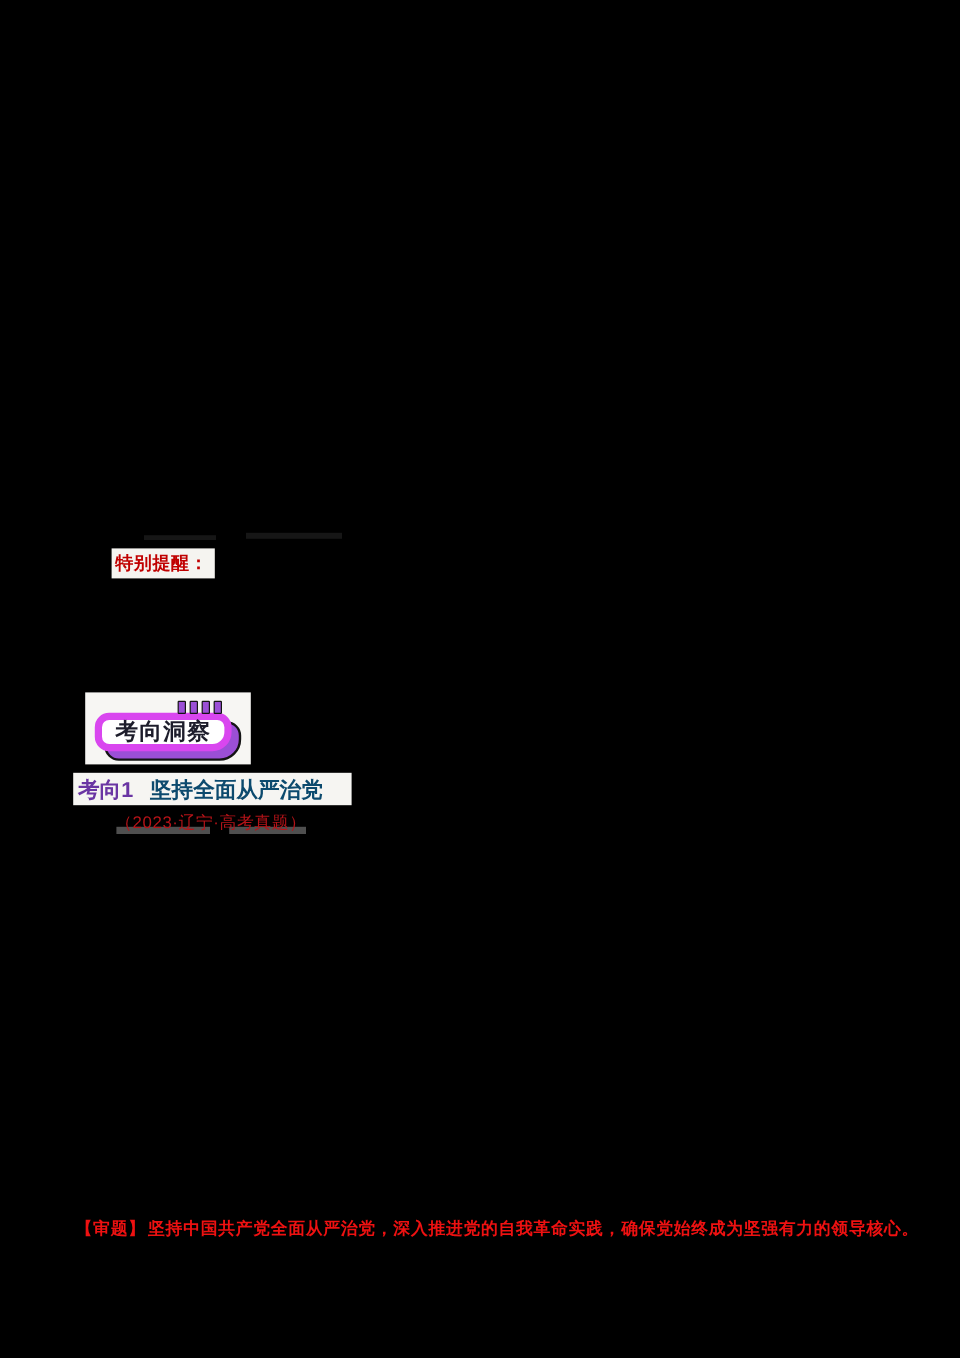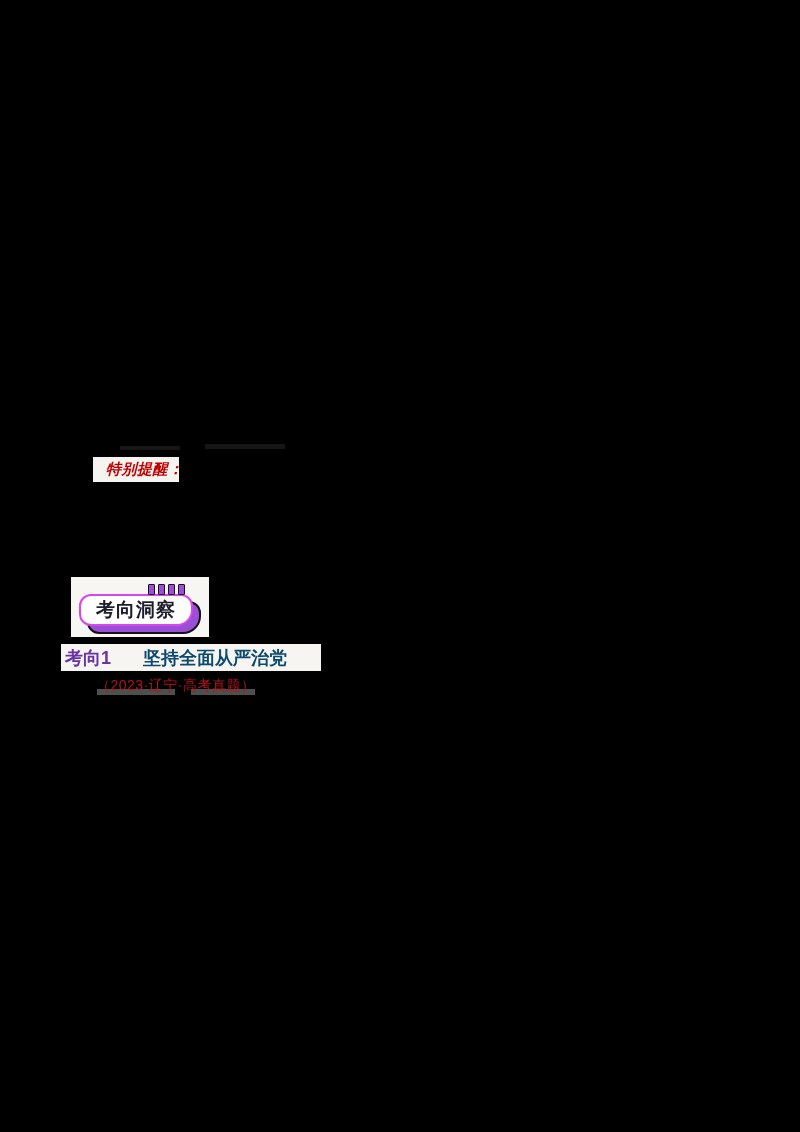--- a/index.html
+++ b/index.html
@@ -18,21 +18,21 @@
   .abs { position: absolute; }
 
   
   .artifact { background: #161616; }
 
   
   #reminder-patch {
     left: 93px; top: 457px; width: 86px; height: 25px;
     background: #f5f4f0;
     display: flex; align-items: center; justify-content: flex-start;
-    padding-left: 13px; box-sizing: border-box; font-style: italic;
+    padding-left: 3px; box-sizing: border-box;
   }
   #reminder-label {
     color: #c00000; font-weight: bold; font-size: 15px;
     letter-spacing: 0.5px; white-space: nowrap;
   }
 
   
   #badge-patch {
     left: 71px; top: 577px; width: 138px; height: 60px;
     background: #f7f6f3;
@@ -41,21 +41,21 @@
     left: 16px; top: 24px; width: 114px; height: 33px;
     background: #9b4fd6;
     border: 2px solid #141414;
     border-radius: 12px 12px 18px 12px;
     box-sizing: border-box;
     z-index: 1;
   }
   #badge-face {
     left: 8px; top: 17px; width: 114px; height: 32px;
     background: #ffffff;
-    border: 2px solid #d946ef;
+    border: 6px solid #d946ef;
     border-radius: 12px 12px 16px 12px;
     box-sizing: border-box;
     z-index: 2;
     display: flex; align-items: center; justify-content: center;
   }
   #badge-label {
     color: #1d1d2b; font-weight: bold; font-size: 19px;
     letter-spacing: 1px; white-space: nowrap;
   }
   #binder-squares {
@@ -65,26 +65,25 @@
   .binder-square {
     width: 7px; height: 11px;
     background: #9b4fd6;
     border: 1.5px solid #141414;
     box-sizing: border-box;
     border-radius: 1px;
   }
 
   
   #heading-strip {
-    left: 61px; top: 644px; width: 260px; height: 27px;
+    left: 61px; top: 644px; width: 232px; height: 27px;
     background: #f6f5f2;
     display: flex; align-items: center;
     padding-left: 4px; box-sizing: border-box;
     overflow: hidden;
-    gap: 18px;
   }
   #heading-number {
     color: #6a35a3; font-weight: bold; font-size: 18px; white-space: nowrap;
   }
   #heading-title {
     color: #0c4a6e; font-weight: bold; font-size: 18px; white-space: nowrap;
     margin-left: 14px;
   }
 
   
@@ -135,14 +134,18 @@
     <span id="heading-number">考向1</span>
     <span id="heading-title">坚持全面从严治党</span>
   </div>
 
   <div class="abs" id="source-underlay-1"></div>
   <div class="abs" id="source-underlay-2"></div>
   <div class="abs" id="source-line">
     <span>（2023·辽宁·高考真题）</span>
   </div>
 
+  <div class="abs" id="analysis-line">
+    <span id="analysis-tag">【审题】</span>
+    <span id="analysis-text">坚持中国共产党全面从严治党，深入推进党的自我革命实践，确保党始终成为坚强有力的领导核心。</span>
+  </div>
 
 </div>
 
 </body></html>

